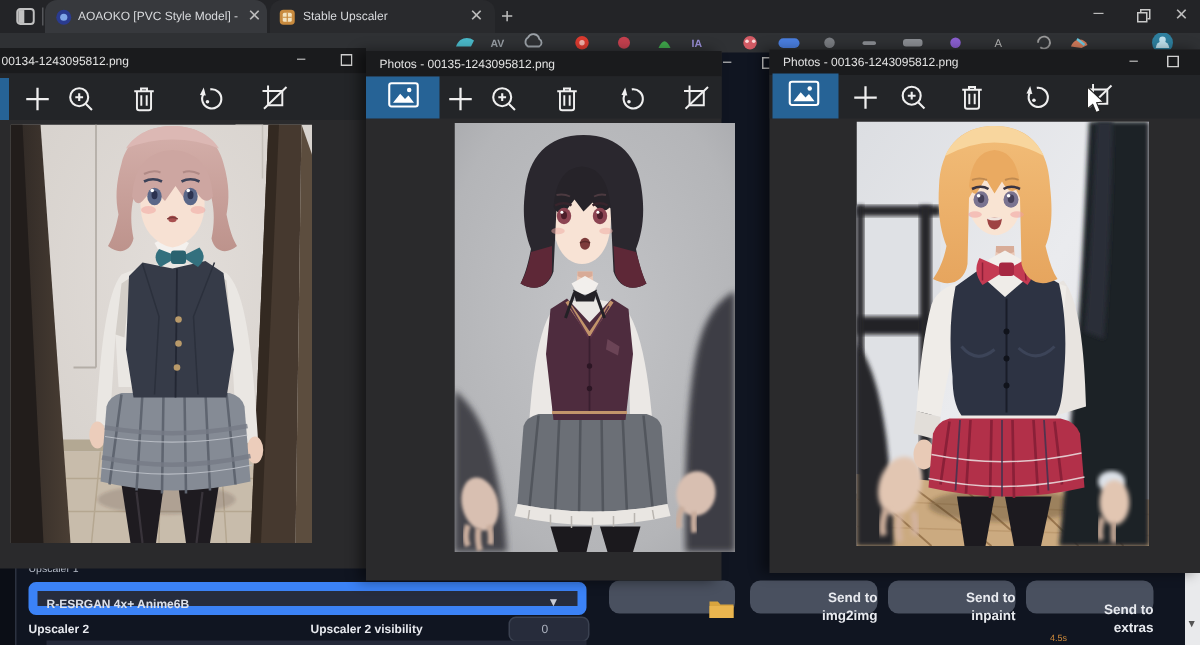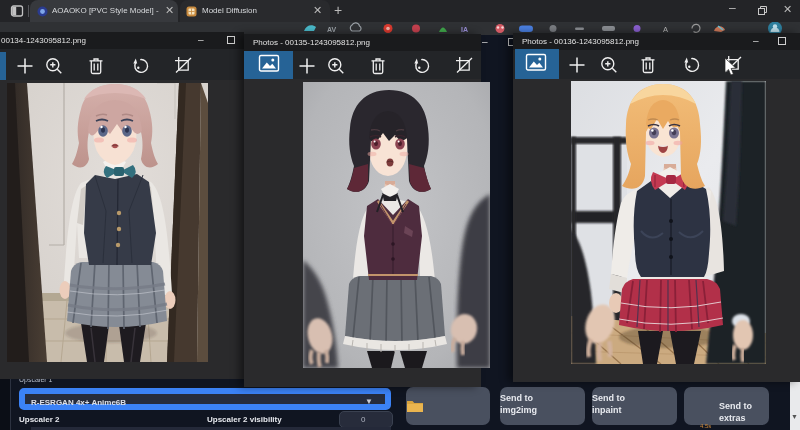--- a/index.html
+++ b/index.html
@@ -12,22 +12,22 @@
   .tabtxt{position:absolute;top:6px;font-size:8px;color:#d8dadd;white-space:nowrap;overflow:hidden;}
   .tx{position:absolute;top:5px;font-size:11px;color:#bbb;}
   .pwin{position:absolute;background:#2a2a2c;}
   .ptitle{position:absolute;left:0;top:0;width:100%;height:17px;background:#1a1b1d;}
   .ptext{position:absolute;top:4px;font-size:8px;color:#e2e2e2;white-space:nowrap;}
   .ptool{position:absolute;left:0;width:100%;background:#232528;}
   .bluebtn{position:absolute;background:#266396;}
   .capbtn{position:absolute;color:#cfcfcf;font-size:10px;}
   .sdlabel{position:absolute;font-size:7px;color:#b7bdc9;}
   .sdlabel2{position:absolute;font-size:8px;font-weight:bold;color:#e7e9ee;}
-  .sdbtn{position:absolute;top:387px;height:38px;background:#49505f;border-radius:7px;
-         color:#e8eaef;font-size:9px;font-weight:bold;text-align:left;line-height:12px;}
+  .sdbtn{position:absolute;top:387px;height:22px;background:#49505f;border-radius:7px;
+         color:#e8eaef;font-size:9px;font-weight:bold;text-align:right;line-height:12px;}
 </style>
 </head>
 <body>
 
 <svg width="0" height="0" style="position:absolute">
 <defs>
 <g id="ic-plus" stroke="#efefef" stroke-width="1.5" fill="none">
   <path d="M12 4.5 V19.5 M4.5 12 H19.5"></path>
 </g>
 <g id="ic-mag" stroke="#efefef" stroke-width="1.4" fill="none">
@@ -104,21 +104,21 @@
   <circle cx="5.5" cy="5.5" r="2.4" fill="#7fa6e8"></circle>
 </svg>
 <div class="tabtxt" style="left:52px;width:107px;">AOAOKO [PVC Style Model] - PV</div>
 <div class="tx" style="left:165px;top:4px;">✕</div>
 <div class="tab" style="left:180px;width:150px;background:#292a2d;"></div>
 <svg class="abs" style="left:186px;top:6px;" width="11" height="11" viewBox="0 0 11 11">
   <rect x="0.5" y="0.5" width="10" height="10" rx="2.5" fill="#c88a3e"></rect>
   <rect x="2.5" y="2.5" width="6" height="6" rx="1" fill="#f3e3c0"></rect>
   <path d="M2.5 5.5 h6 M5.5 2.5 v6" stroke="#c88a3e" stroke-width="0.8"></path>
 </svg>
-<div class="tabtxt" style="left:202px;width:100px;">Model Diffusion</div>
+<div class="tabtxt" style="left:202px;width:100px;">Stable Upscaler</div>
 <div class="tx" style="left:313px;top:4px;">✕</div>
 <div class="tx" style="left:334px;top:2px;font-size:14px;">+</div>
 <div class="tx" style="left:729px;top:1px;font-size:12px;">–</div>
 <svg class="abs" style="left:757px;top:5px;" width="11" height="11" viewBox="0 0 11 11">
   <path d="M3.5 3 V1.5 H9.5 V7.5 H8" fill="none" stroke="#c9c9c9" stroke-width="1"></path>
   <rect x="1.5" y="3.5" width="6" height="6" fill="none" stroke="#c9c9c9" stroke-width="1"></rect>
 </svg>
 <div class="tx" style="left:783px;top:3px;font-size:11px;">✕</div>
 <svg class="abs" style="left:300px;top:22px;" width="500" height="13" viewBox="0 0 500 13">
   <path d="M4 9 C6 3 12 2 16 5 L14 9 Z" fill="#49b8c8"></path>

